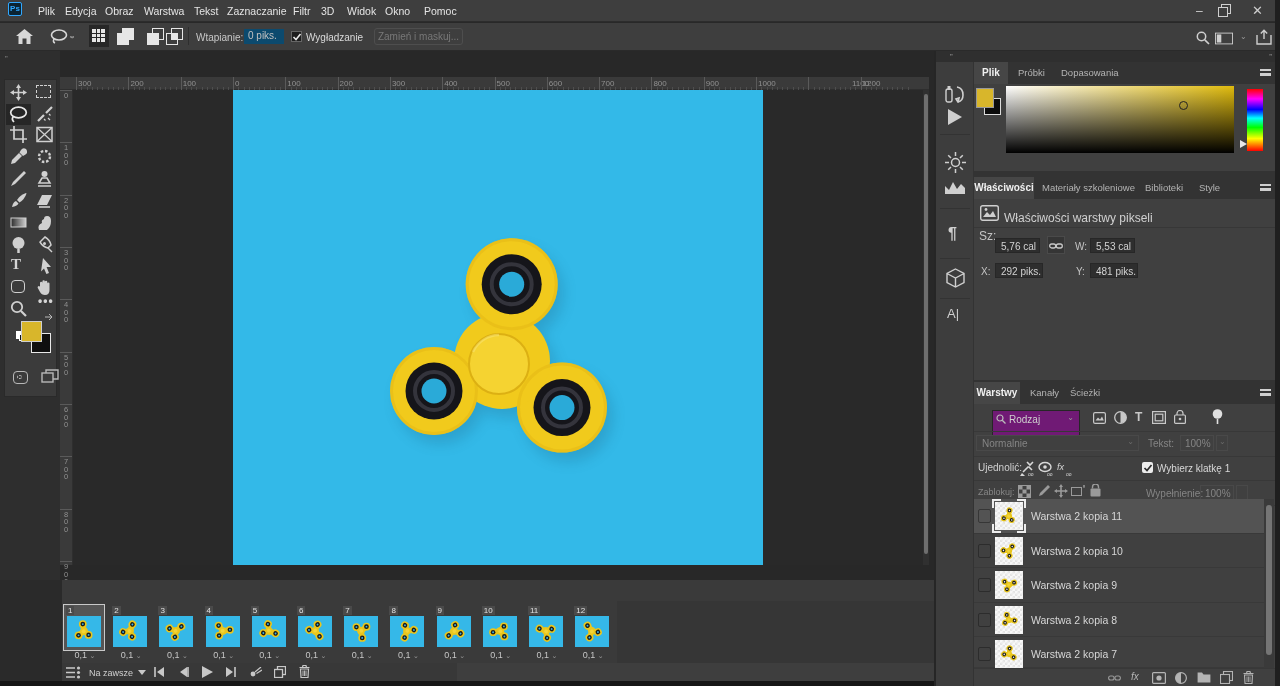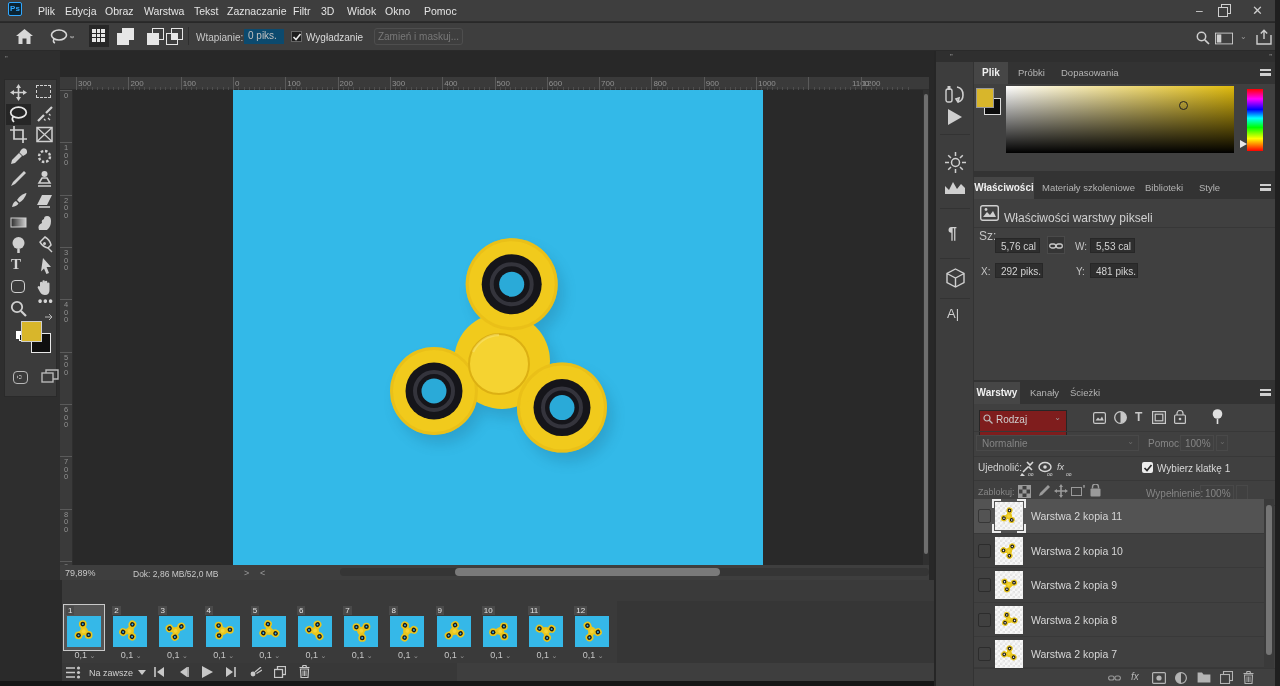--- a/index.html
+++ b/index.html
@@ -494,28 +494,20 @@
     <div class="abs" style="left:8px;top:291px;width:15px;height:13px;border:1.5px solid #b8b8b8;border-radius:4px">
           <div style="position:absolute;left:3px;top:2.5px;width:5px;height:4.5px;border:1.3px dashed #b8b8b8;border-radius:50%"></div>
         </div>
     <svg class="abs" style="left:36px;top:289px" width="18" height="17" viewBox="0 0 18 17">
           <rect x="1" y="4" width="11" height="9" fill="none" stroke="#b8b8b8" stroke-width="1.4"></rect>
           <path d="M5 4 V1 H17 V10 H12" fill="none" stroke="#b8b8b8" stroke-width="1.4"></path>
         </svg>
   </div>
 </div>
 
-<div class="abs" id="statusbar">
-  <span style="position:absolute;left:5px;top:3px">79,89%</span>
-  <span style="position:absolute;left:73px;top:3.5px;font-size:8.5px">Dok: 2,86 MB/52,0 MB</span>
-  <span style="position:absolute;left:184px;top:3px;color:#9a9a9a">&gt;</span>
-  <span style="position:absolute;left:200px;top:3px;color:#9a9a9a">&lt;</span>
-  <div style="position:absolute;left:280px;top:3px;width:589px;height:8px;background:#353535;border-radius:4px"></div>
-      <div id="hscroll"></div>
-</div>
 
 <div class="abs" id="timeline">
   <div id="tlframes">
         <div class="frame" style="left:3.0px">
           <div style="position:absolute;left:-2px;top:-2px;width:42px;height:47px;border:1px solid #c9c9c9;background:#555"></div>
           <span class="fnum">1</span>
           <div class="fthumb"><svg width="34" height="31" viewBox="0 0 34 31">
               <g transform="translate(17,15) scale(0.78) rotate(0)">
                 <g stroke="#e9c61d" stroke-width="7" stroke-linecap="round" fill="none">
                   <path d="M0 0 L-1.56 -8.86"></path>
@@ -934,21 +926,21 @@
 
   <div class="abs" style="left:38px;top:329px;width:306px;height:4px;background:#333"></div>
   <div class="ptabrow" style="top:331px">
     <div class="ptab" style="left:0;width:46px">Warstwy</div>
     <span class="ptabi" style="left:56px">Kanały</span>
     <span class="ptabi" style="left:96px">Ścieżki</span>
     <div class="hamb" style="right:9px;top:7px"></div>
   </div>
   <div class="abs" style="left:38px;top:353px;width:306px;height:282px;background:#404040">
 
-    <div class="abs" style="left:5px;top:6px;width:88px;height:26px;background:#7f1d1d;border:1px solid #262626">
+    <div class="abs" style="left:18px;top:6px;width:88px;height:26px;background:#701a75;border:1px solid #262626">
       <svg class="abs" style="left:3px;top:3px" width="10" height="10" viewBox="0 0 10 10">
             <circle cx="4" cy="4" r="3" fill="none" stroke="#bbb" stroke-width="1.2"></circle>
             <path d="M6.2 6.2 L9.5 9.5" stroke="#bbb" stroke-width="1.3"></path>
           </svg>
       <span class="abs" style="left:16px;top:3px;font-size:10px;color:#cfcfcf">Rodzaj</span>
       <span class="abs" style="right:5px;top:2px;font-size:8px;color:#9a9a9a">⌄</span>
     </div>
     <svg class="abs" style="left:119px;top:8px" width="13" height="12" viewBox="0 0 13 12">
           <rect x="0.6" y="0.6" width="11.8" height="10.8" rx="1.5" fill="none" stroke="#c8c8c8" stroke-width="1.2"></rect>
           <path d="M2.5 8.5 L5 5.5 L7 7.5 L9 4.5 L10.8 8.5Z" fill="#c8c8c8"></path>
@@ -970,21 +962,21 @@
     <svg class="abs" style="left:238px;top:5px" width="11" height="16" viewBox="0 0 11 16">
           <circle cx="5.5" cy="5" r="4.8" fill="#e0e0e0"></circle>
           <path d="M5.5 10 V15" stroke="#e0e0e0" stroke-width="1.6"></path>
         </svg>
     <div class="abs" style="left:0px;top:27px;width:306px;height:1px;background:#383838"></div>
 
     <div class="abs" style="left:2px;top:31px;width:163px;height:16px;border:1px solid #494949">
           <span class="abs" style="left:5px;top:2px;font-size:10px;color:#858585">Normalnie</span>
           <span class="abs" style="right:4px;top:1px;font-size:8px;color:#6a6a6a">⌄</span>
         </div>
-    <span class="abs" style="left:174px;top:34px;font-size:10px;color:#858585">Pomoc:</span>
+    <span class="abs" style="left:174px;top:34px;font-size:10px;color:#858585">Tekst:</span>
     <div class="abs" style="left:206px;top:31px;width:34px;height:16px;border:1px solid #494949">
           <span class="abs" style="left:4px;top:2px;font-size:10px;color:#858585">100%</span>
         </div>
     <div class="abs" style="left:242px;top:31px;width:12px;height:16px;border:1px solid #494949">
           <span class="abs" style="left:2px;top:1px;font-size:8px;color:#6a6a6a">⌄</span>
         </div>
     <div class="abs" style="left:0px;top:52px;width:306px;height:1px;background:#383838"></div>
 
     <span class="abs" style="left:4px;top:58px;font-size:10px;color:#cfcfcf">Ujednolić:</span>
     <svg class="abs" style="left:46px;top:57px" width="15" height="15" viewBox="0 0 15 15">

